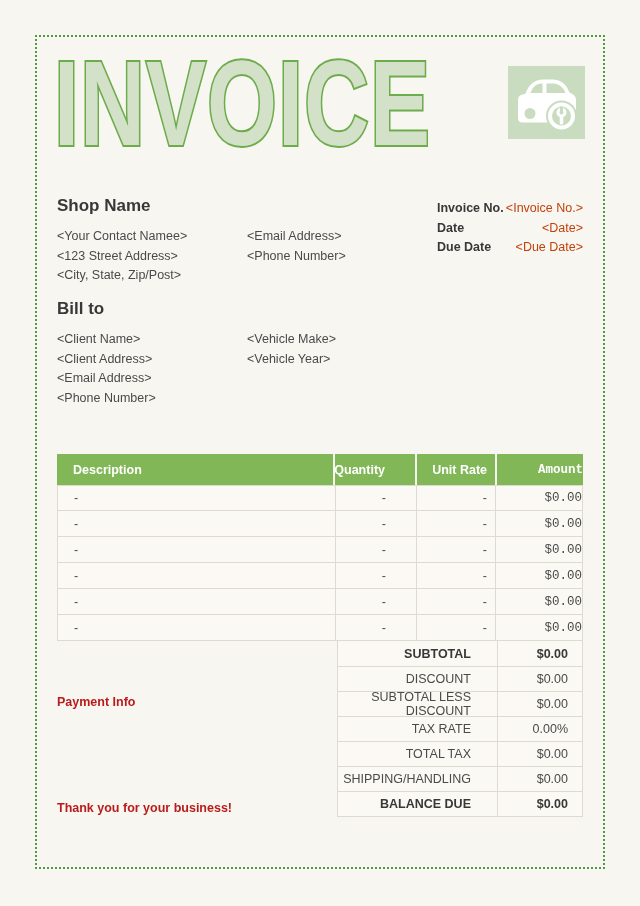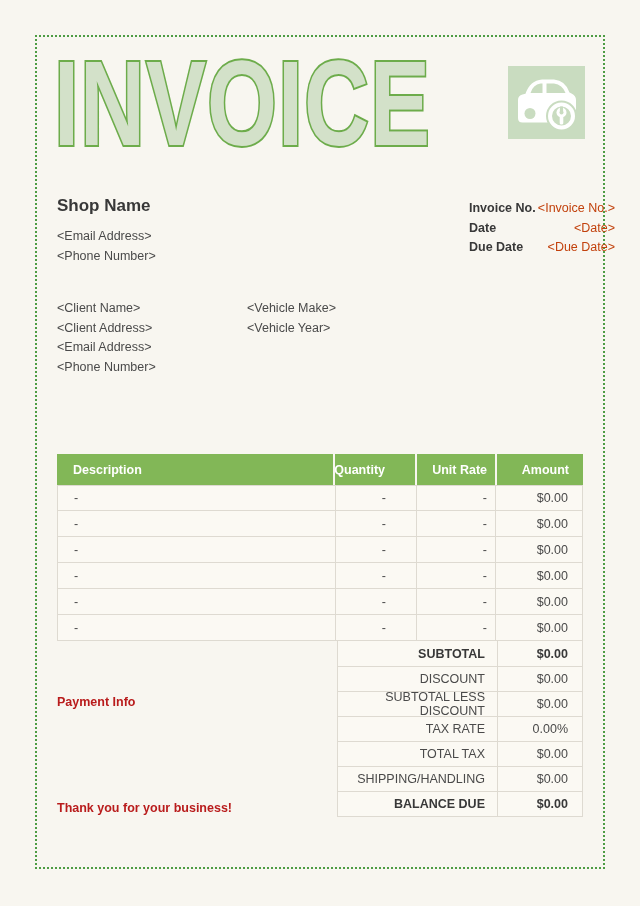--- a/index.html
+++ b/index.html
@@ -39,34 +39,34 @@
     left: 508px; top: 66px;
     width: 77px; height: 73px;
   }
   
   .shop-block { position: absolute; left: 57px; top: 196px; width: 360px; font-size: 12.5px; }
   .block-label { font-weight: 700; color: #383838; font-size: 17px; margin-bottom: 11px; }
   .two-col { display: flex; }
   .col-a { width: 190px; }
   .col-b { width: 170px; }
   .info-line { line-height: 19.5px; color: #4a4a4a; }
-  .meta-block { position: absolute; left: 437px; top: 199px; width: 146px; font-size: 12.5px; margin-left: 32px; }
+  .meta-block { position: absolute; left: 437px; top: 199px; width: 146px; font-size: 12.5px; }
   .meta-row { display: flex; justify-content: space-between; line-height: 19.5px; }
   .meta-label { font-weight: 700; color: #383838; }
   .meta-value { color: #c2410c; text-align: right; }
   .billto-block { position: absolute; left: 57px; top: 299px; width: 380px; font-size: 12.5px; }
   
   .items-table { position: absolute; left: 57px; top: 424px; width: 526px; font-size: 12.5px; }
   .items-header { display: flex; height: 31px; color: #fff; font-weight: 700; margin-top: 30px; }
   .items-header .cell { background: #82b757; display: flex; align-items: center; }
   .items-header .cell + .cell { margin-left: 2px; }
   .cell-desc { width: 276px; padding-left: 16px; }
   .cell-qty { width: 80px; justify-content: flex-end; padding-right: 30px; text-align: right; }
   .cell-rate { width: 78px; justify-content: flex-end; padding-right: 8px; text-align: right; }
-  .cell-amt { width: 86px; flex: 1; justify-content: flex-end; padding-right: 14px; text-align: right; }
+  .cell-amt { width: 86px; flex: 1; justify-content: flex-end; text-align: right; font-family: Liberation Mono, monospace; }
   .item-row {
     display: flex; height: 26px;
     background: #fbf9f3;
     border-left: 1px solid #dedad1;
     border-right: 1px solid #dedad1;
     border-bottom: 1px solid #dedad1;
     color: #4a4a4a;
   }
   .item-row:first-of-type { border-top: 1px solid #dedad1; }
   .item-row .cell { display: flex; align-items: center; }
@@ -81,21 +81,21 @@
     border: 1px solid #dedad1;
   }
   .summary-row {
     display: flex; height: 25px;
     background: #fbf9f3;
     color: #4a4a4a;
   }
   .summary-row + .summary-row { border-top: 1px solid #dedad1; }
   .summary-label {
     flex: 1; display: flex; align-items: center; justify-content: flex-end;
-    padding-right: 12px; border-right: 1px solid #dedad1;
+    padding-right: 26px; border-right: 1px solid #dedad1;
     text-align: right;
   }
   .summary-value {
     width: 84px; display: flex; align-items: center; justify-content: flex-end;
     padding-right: 14px; text-align: right;
   }
   .summary-row.bold .summary-label,
   .summary-row.bold .summary-value { font-weight: 700; color: #383838; }
   .green-note { position: absolute; left: 57px; color: #b91c1c; font-weight: 700; font-size: 12.5px; }
   .payment-info { top: 695px; }
@@ -121,20 +121,25 @@
       <circle cx="53.5" cy="46.5" r="5" fill="#ffffff"></circle>
       <rect x="51.9" y="40.5" width="3.2" height="6" fill="#c9dcc0"></rect>
       <circle cx="53.5" cy="46.5" r="2" fill="#c9dcc0"></circle>
       <rect x="51.7" y="50" width="3.6" height="8.5" rx="1.6" fill="#ffffff"></rect>
     </svg>
   </div>
 
   <div class="shop-block">
     <div class="block-label">Shop Name</div>
     <div class="two-col">
+      <div class="col-a">
+        <div class="info-line">&lt;Your Contact Namee&gt;</div>
+        <div class="info-line">&lt;123 Street Address&gt;</div>
+        <div class="info-line">&lt;City, State, Zip/Post&gt;</div>
+      </div>
       <div class="col-b">
         <div class="info-line">&lt;Email Address&gt;</div>
         <div class="info-line">&lt;Phone Number&gt;</div>
       </div>
     </div>
   </div>
 
   <div class="meta-block">
     <div class="meta-row">
       <span class="meta-label">Invoice No.</span>
@@ -144,20 +149,21 @@
       <span class="meta-label">Date</span>
       <span class="meta-value">&lt;Date&gt;</span>
     </div>
     <div class="meta-row">
       <span class="meta-label">Due Date</span>
       <span class="meta-value">&lt;Due Date&gt;</span>
     </div>
   </div>
 
   <div class="billto-block">
+    <div class="block-label">Bill to</div>
     <div class="two-col">
       <div class="col-a">
         <div class="info-line">&lt;Client Name&gt;</div>
         <div class="info-line">&lt;Client Address&gt;</div>
         <div class="info-line">&lt;Email Address&gt;</div>
         <div class="info-line">&lt;Phone Number&gt;</div>
       </div>
       <div class="col-b">
         <div class="info-line">&lt;Vehicle Make&gt;</div>
         <div class="info-line">&lt;Vehicle Year&gt;</div>

